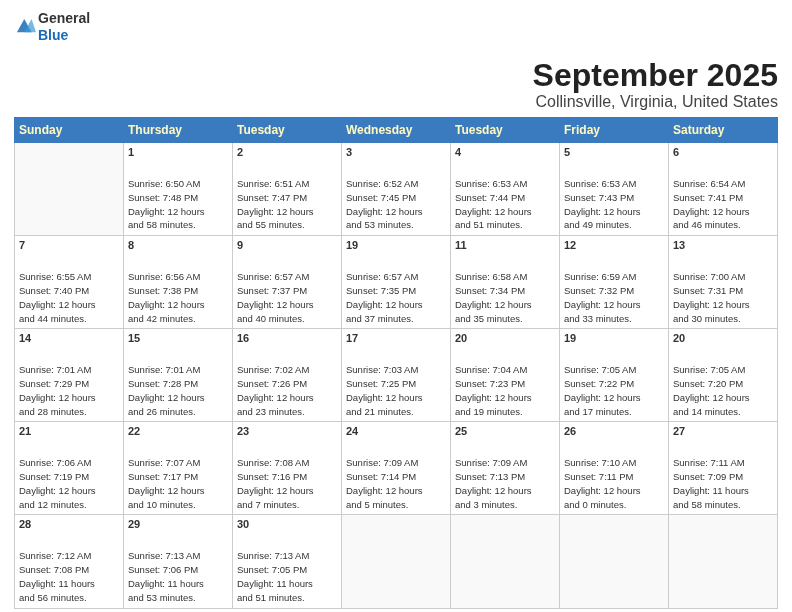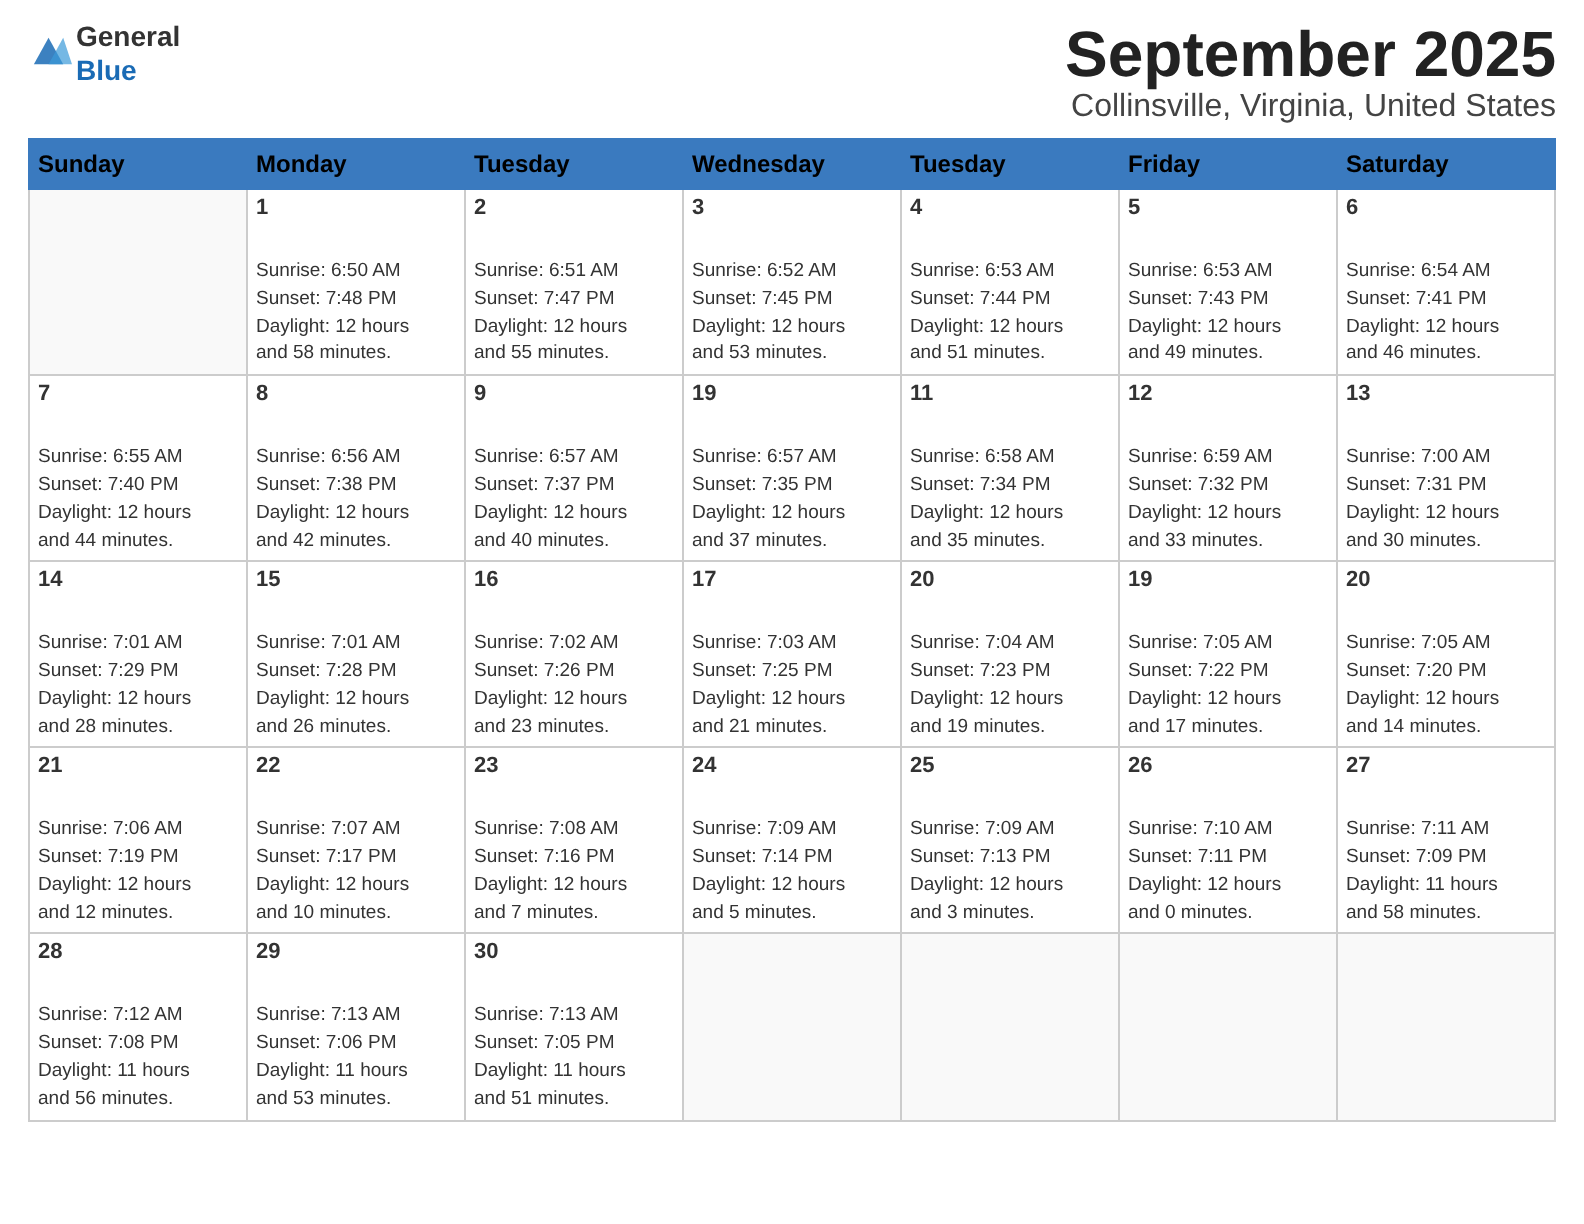--- a/index.html
+++ b/index.html
@@ -33,39 +33,40 @@
     }
     .logo-general { color: #333; }
     .logo-blue { color: #1a6bb5; }
     .logo-icon {
       width: 22px;
       height: 22px;
       margin-right: 2px;
     }
     .title-block {
       text-align: right;
+      margin-top: 48px;
     }
     .month-title {
       font-size: 32px;
       font-weight: bold;
       color: #222;
       line-height: 1.1;
     }
     .location {
       font-size: 16px;
       color: #444;
     }
     .calendar {
       width: 100%;
       border-collapse: collapse;
       border: 1px solid #bbb;
     }
     .calendar th {
       background: #3a7abf;
-      color: #000000;
+      color: #fef9c3;
       font-size: 12px;
       font-weight: bold;
       padding: 5px 4px;
       text-align: left;
       border: 1px solid #3a7abf;
     }
     .calendar td {
       vertical-align: top;
       font-size: 9.5px;
       color: #333;
@@ -107,21 +108,21 @@
     <div class="title-block">
       <div class="month-title">September 2025</div>
       <div class="location">Collinsville, Virginia, United States</div>
     </div>
   </div>
 
   <table class="calendar">
     <thead>
       <tr>
       <th>Sunday</th>
-          <th>Monday</th>
+          <th>Thursday</th>
           <th>Tuesday</th>
           <th>Wednesday</th>
           <th>Tuesday</th>
           <th>Friday</th>
           <th>Saturday</th>
         </tr>
     </thead>
     <tbody id="cal-body">
     <tr>
           <td class="empty"></td>

